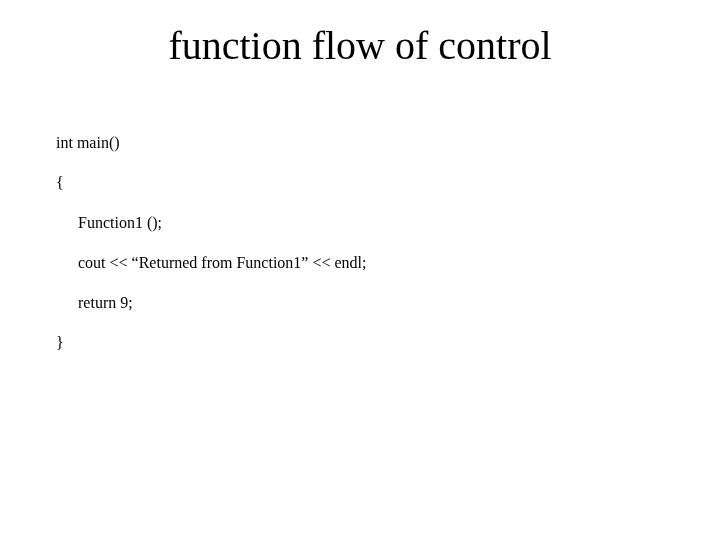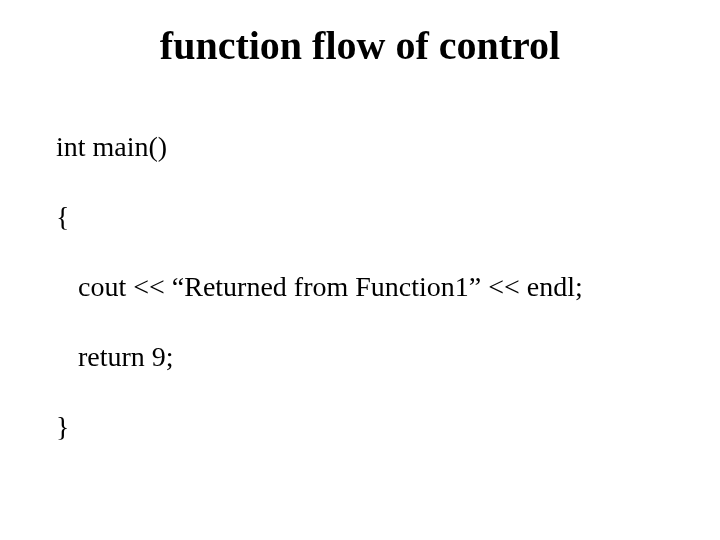--- a/index.html
+++ b/index.html
@@ -13,25 +13,25 @@
   }
   .slide {
     width: 720px;
     height: 540px;
     box-sizing: border-box;
     padding: 22px 56px 0 56px;
   }
   .title {
     font-size: 40px;
     text-align: center;
-    margin: 0 0 25px 0;
-    font-weight: bold;
+    margin: 0 0 44px 0;
+    font-weight: normal;
   }
   .code-block {
-    font-size: 28px;
+    font-size: 16px;
     line-height: 1.25;
     white-space: pre;
     font-family: "Times New Roman", Times, serif;
   }
   .indent {
     padding-left: 22px;
   }
   .gap {
     height: 24px;
   }
@@ -39,20 +39,21 @@
 </head>
 <body>
 
 <div class="slide">
 
   <h1 class="title">function flow of control</h1>
 
   <div class="code-block">
 <div>int main()</div>
 <div>{</div>
+<div class="indent">Function1 ();</div>
 <div class="indent">cout &lt;&lt; “Returned from Function1” &lt;&lt; endl;</div>
 <div class="indent">return 9;</div>
 <div>}</div>
   </div>
 
   <div class="gap"></div>
 
 </div>
 
 </body></html>

